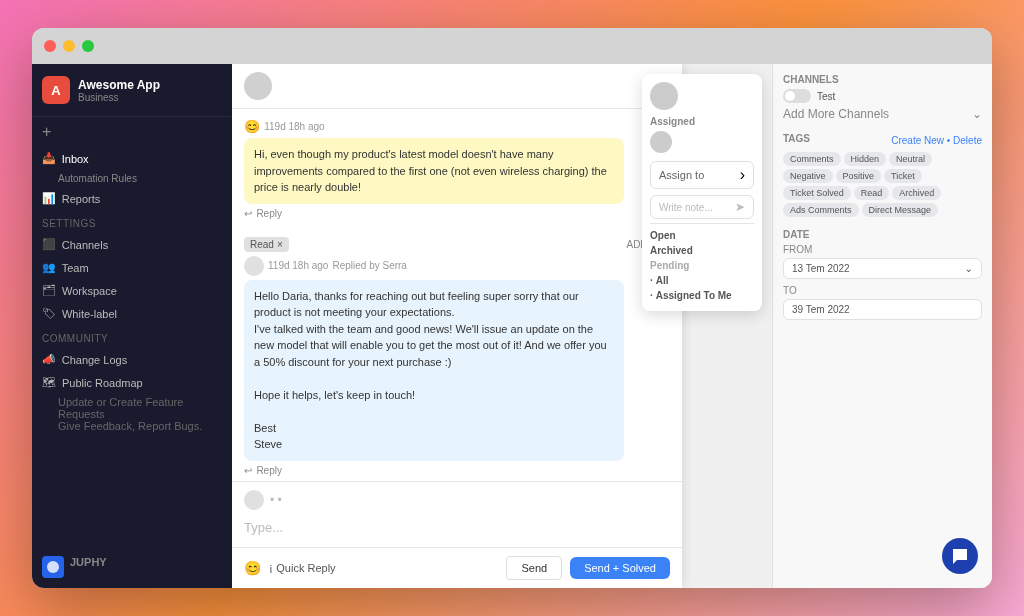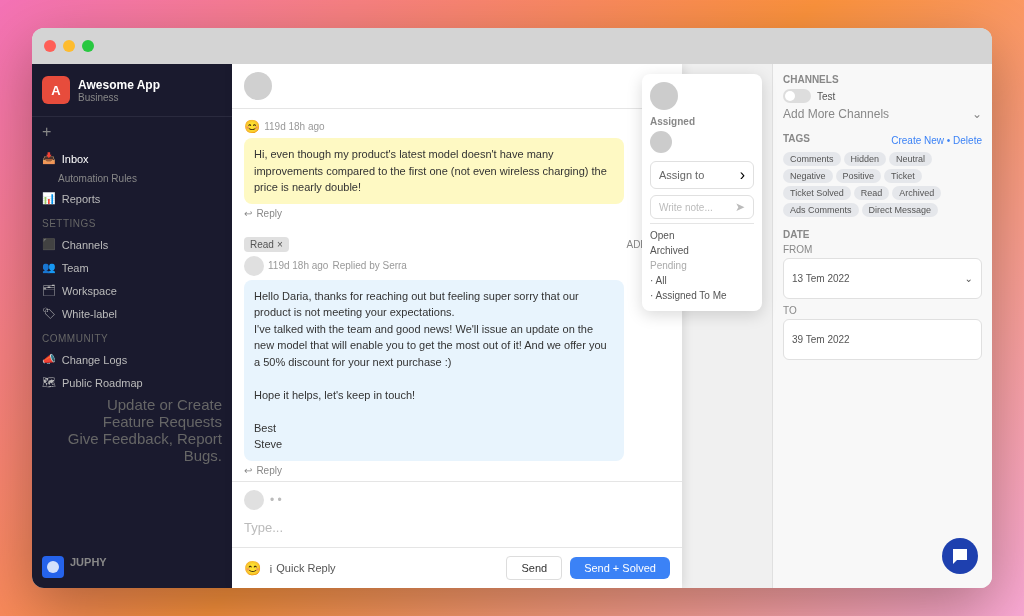--- a/index.html
+++ b/index.html
@@ -77,21 +77,21 @@
     .sidebar-item {
       display: flex; align-items: center; gap: 6px;
       padding: 5px 10px;
       color: #bbb;
       font-size: 11px;
       cursor: pointer;
     }
     .sidebar-item.active { color: #fff; }
     .sidebar-item-icon { font-size: 11px; }
     .sidebar-sub { padding: 3px 10px 3px 26px; color: #888; font-size: 10px; cursor: pointer; }
-    .sidebar-community-link { padding: 2px 10px 2px 26px; color: #666; font-size: 15px; cursor: pointer; text-align: right; }
+    .sidebar-community-link { padding: 2px 10px 2px 26px; color: #666; font-size: 11px; cursor: pointer; }
     .sidebar-footer {
       margin-top: auto;
       padding: 10px;
       display: flex; align-items: flex-start; gap: 6px;
     }
     .juphy-logo {
       width: 22px; height: 22px;
       background: #2563eb;
       border-radius: 4px;
       display: flex; align-items: center; justify-content: center;
@@ -265,21 +265,21 @@
     .tags-wrap {
       display: flex; flex-wrap: wrap; gap: 3px;
     }
     .tag-pill {
       background: #e5e7eb; border-radius: 10px; padding: 2px 7px;
       font-size: 9px; color: #555;
     }
     .date-label { font-size: 10px; color: #888; margin-bottom: 3px; }
     .date-input-sm {
       border: 1px solid #e0e0e0; border-radius: 6px;
-      padding: 14px 8px; font-size: 10px; color: #555;
+      padding: 4px 8px; font-size: 10px; color: #555;
       background: #fff; width: 100%; display: flex; align-items: center; justify-content: space-between;
     }
     
     .chat-fab {
       position: absolute;
       bottom: 14px; right: 14px;
       width: 36px; height: 36px;
       background: #1e40af;
       border-radius: 50%;
       display: flex; align-items: center; justify-content: center;
@@ -297,21 +297,21 @@
       padding: 8px;
       z-index: 20;
     }
     .status-overlay-avatar {
       width: 28px; height: 28px; border-radius: 50%; background: #ccc; margin-bottom: 6px;
     }
     .status-overlay-label { font-size: 10px; color: #888; margin-bottom: 4px; font-weight: 600; }
     .status-assigned-avatar {
       width: 22px; height: 22px; border-radius: 50%; background: #ccc; margin-bottom: 8px;
     }
-    .status-list-overlay { list-style: none; }
+    .status-list-overlay { list-style: none; font-weight: bold; }
     .status-list-overlay li { font-size: 10px; color: #555; padding: 2px 0; cursor: pointer; }
     .separator { border: none; border-top: 1px solid #e5e5e5; margin: 4px 0; }
     .emoji { font-size: 13px; }
   </style>
 </head>
 <body>
 
 <div class="window">
 
   <div class="title-bar">

